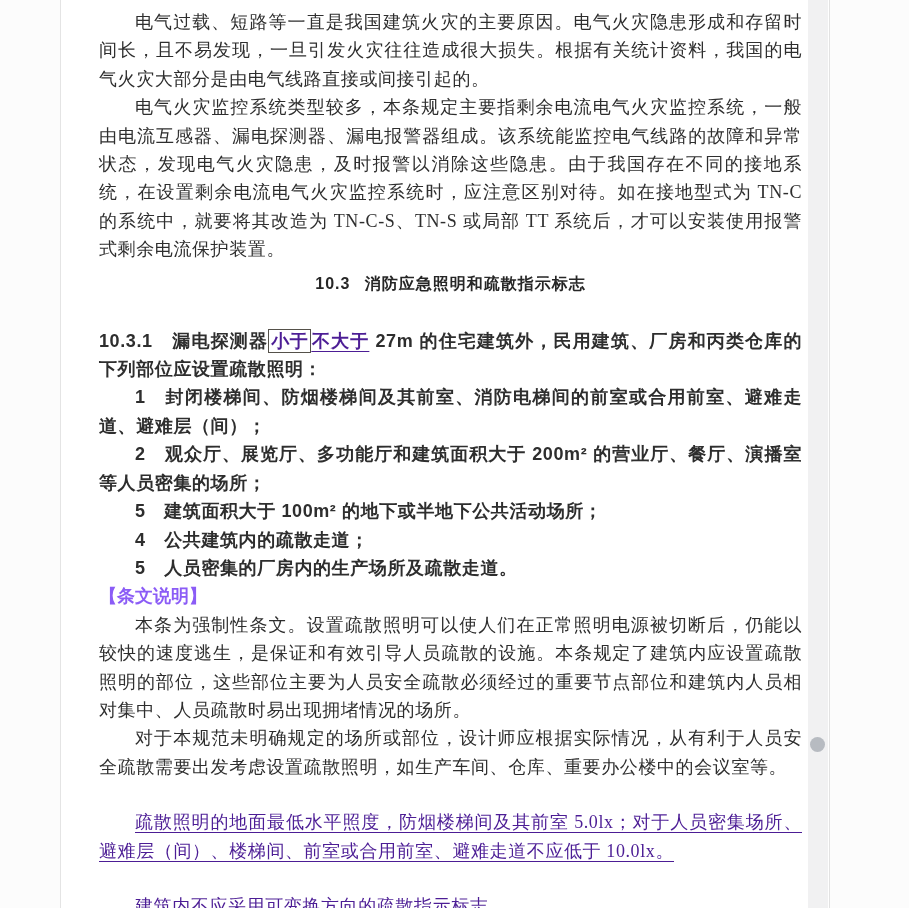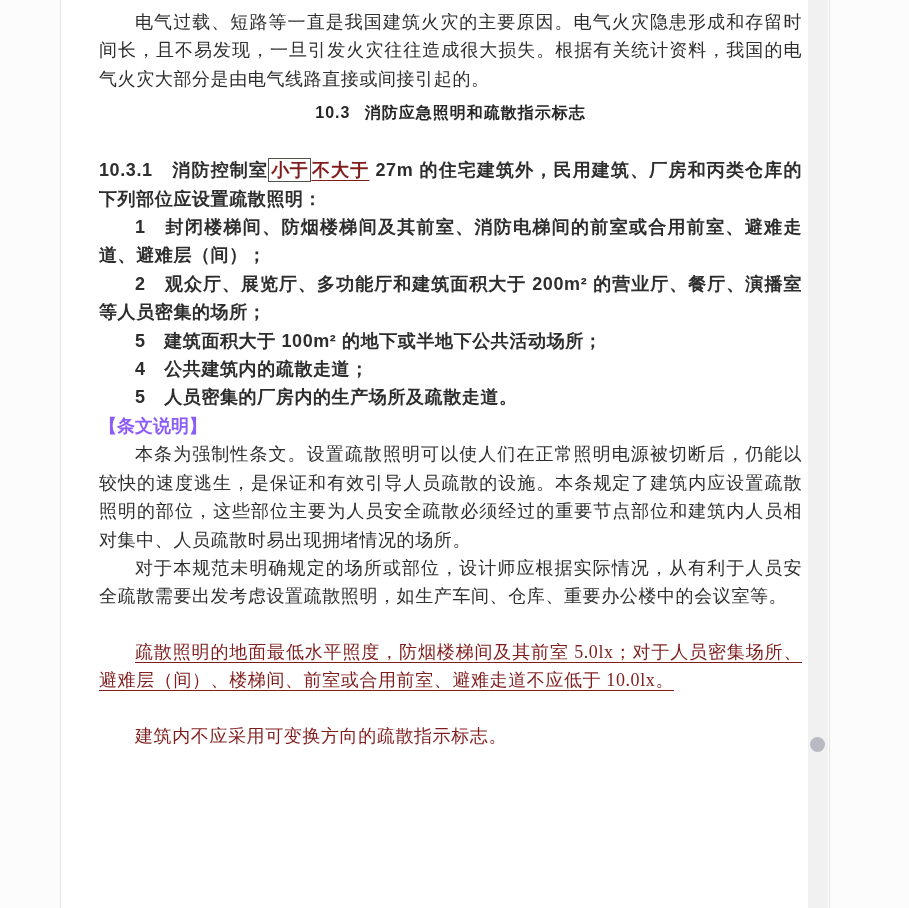--- a/index.html
+++ b/index.html
@@ -49,21 +49,21 @@
   .cl-num { font-weight: 700; }
 
   .commentary-label {
     font-family: "Liberation Sans", sans-serif;
     font-weight: 700;
     font-size: 18px;
     line-height: 28.4px;
     color: #8b5cf6;
   }
 
-  .red { color: #7f1d1d; margin-top: 27px; }
+  .red { color: #4c1d95; margin-top: 27px; }
   .u {
     text-decoration: underline;
     text-decoration-thickness: 1.2px;
     text-underline-offset: 4px;
   }
   .del-box {
     border: 1px solid #55514a;
     padding: 0 2px;
     text-decoration: none;
     display: inline-block;
@@ -86,27 +86,28 @@
 </style>
 </head>
 <body>
 
 <div class="stage">
 
   <div class="page">
 
     <p class="para serif indent">电气过载、短路等一直是我国建筑火灾的主要原因。电气火灾隐患形成和存留时间长，且不易发现，一旦引发火灾往往造成很大损失。根据有关统计资料，我国的电气火灾大部分是由电气线路直接或间接引起的。</p>
 
+    <p class="para serif indent">电气火灾监控系统类型较多，本条规定主要指剩余电流电气火灾监控系统，一般由电流互感器、漏电探测器、漏电报警器组成。该系统能监控电气线路的故障和异常状态，发现电气火灾隐患，及时报警以消除这些隐患。由于我国存在不同的接地系统，在设置剩余电流电气火灾监控系统时，应注意区别对待。如在接地型式为 TN-C 的系统中，就要将其改造为 TN-C-S、TN-S 或局部 TT 系统后，才可以安装使用报警式剩余电流保护装置。</p>
 
     <h2 class="section-heading">
       <span class="sec-num">10.3</span><span>消防应急照明和疏散指示标志</span>
     </h2>
 
     <p class="para hei">
-      <span class="cl-num">10.3.1</span><span>　消防控制室</span><span class="red del-box">小于</span><span class="red u">不大于</span><span> 27m 的住宅建筑外，民用建筑、厂房和丙类仓库的下列部位应设置疏散照明：</span>
+      <span class="cl-num">10.3.1</span><span>　漏电探测器</span><span class="red del-box">小于</span><span class="red u">不大于</span><span> 27m 的住宅建筑外，民用建筑、厂房和丙类仓库的下列部位应设置疏散照明：</span>
     </p>
 
     <p class="para hei indent">1　封闭楼梯间、防烟楼梯间及其前室、消防电梯间的前室或合用前室、避难走道、避难层（间）；</p>
     <p class="para hei indent">2　观众厅、展览厅、多功能厅和建筑面积大于 200m² 的营业厅、餐厅、演播室等人员密集的场所；</p>
     <p class="para hei indent">5　建筑面积大于 100m² 的地下或半地下公共活动场所；</p>
     <p class="para hei indent">4　公共建筑内的疏散走道；</p>
     <p class="para hei indent">5　人员密集的厂房内的生产场所及疏散走道。</p>
 
     <p class="commentary-label">【条文说明】</p>
 

